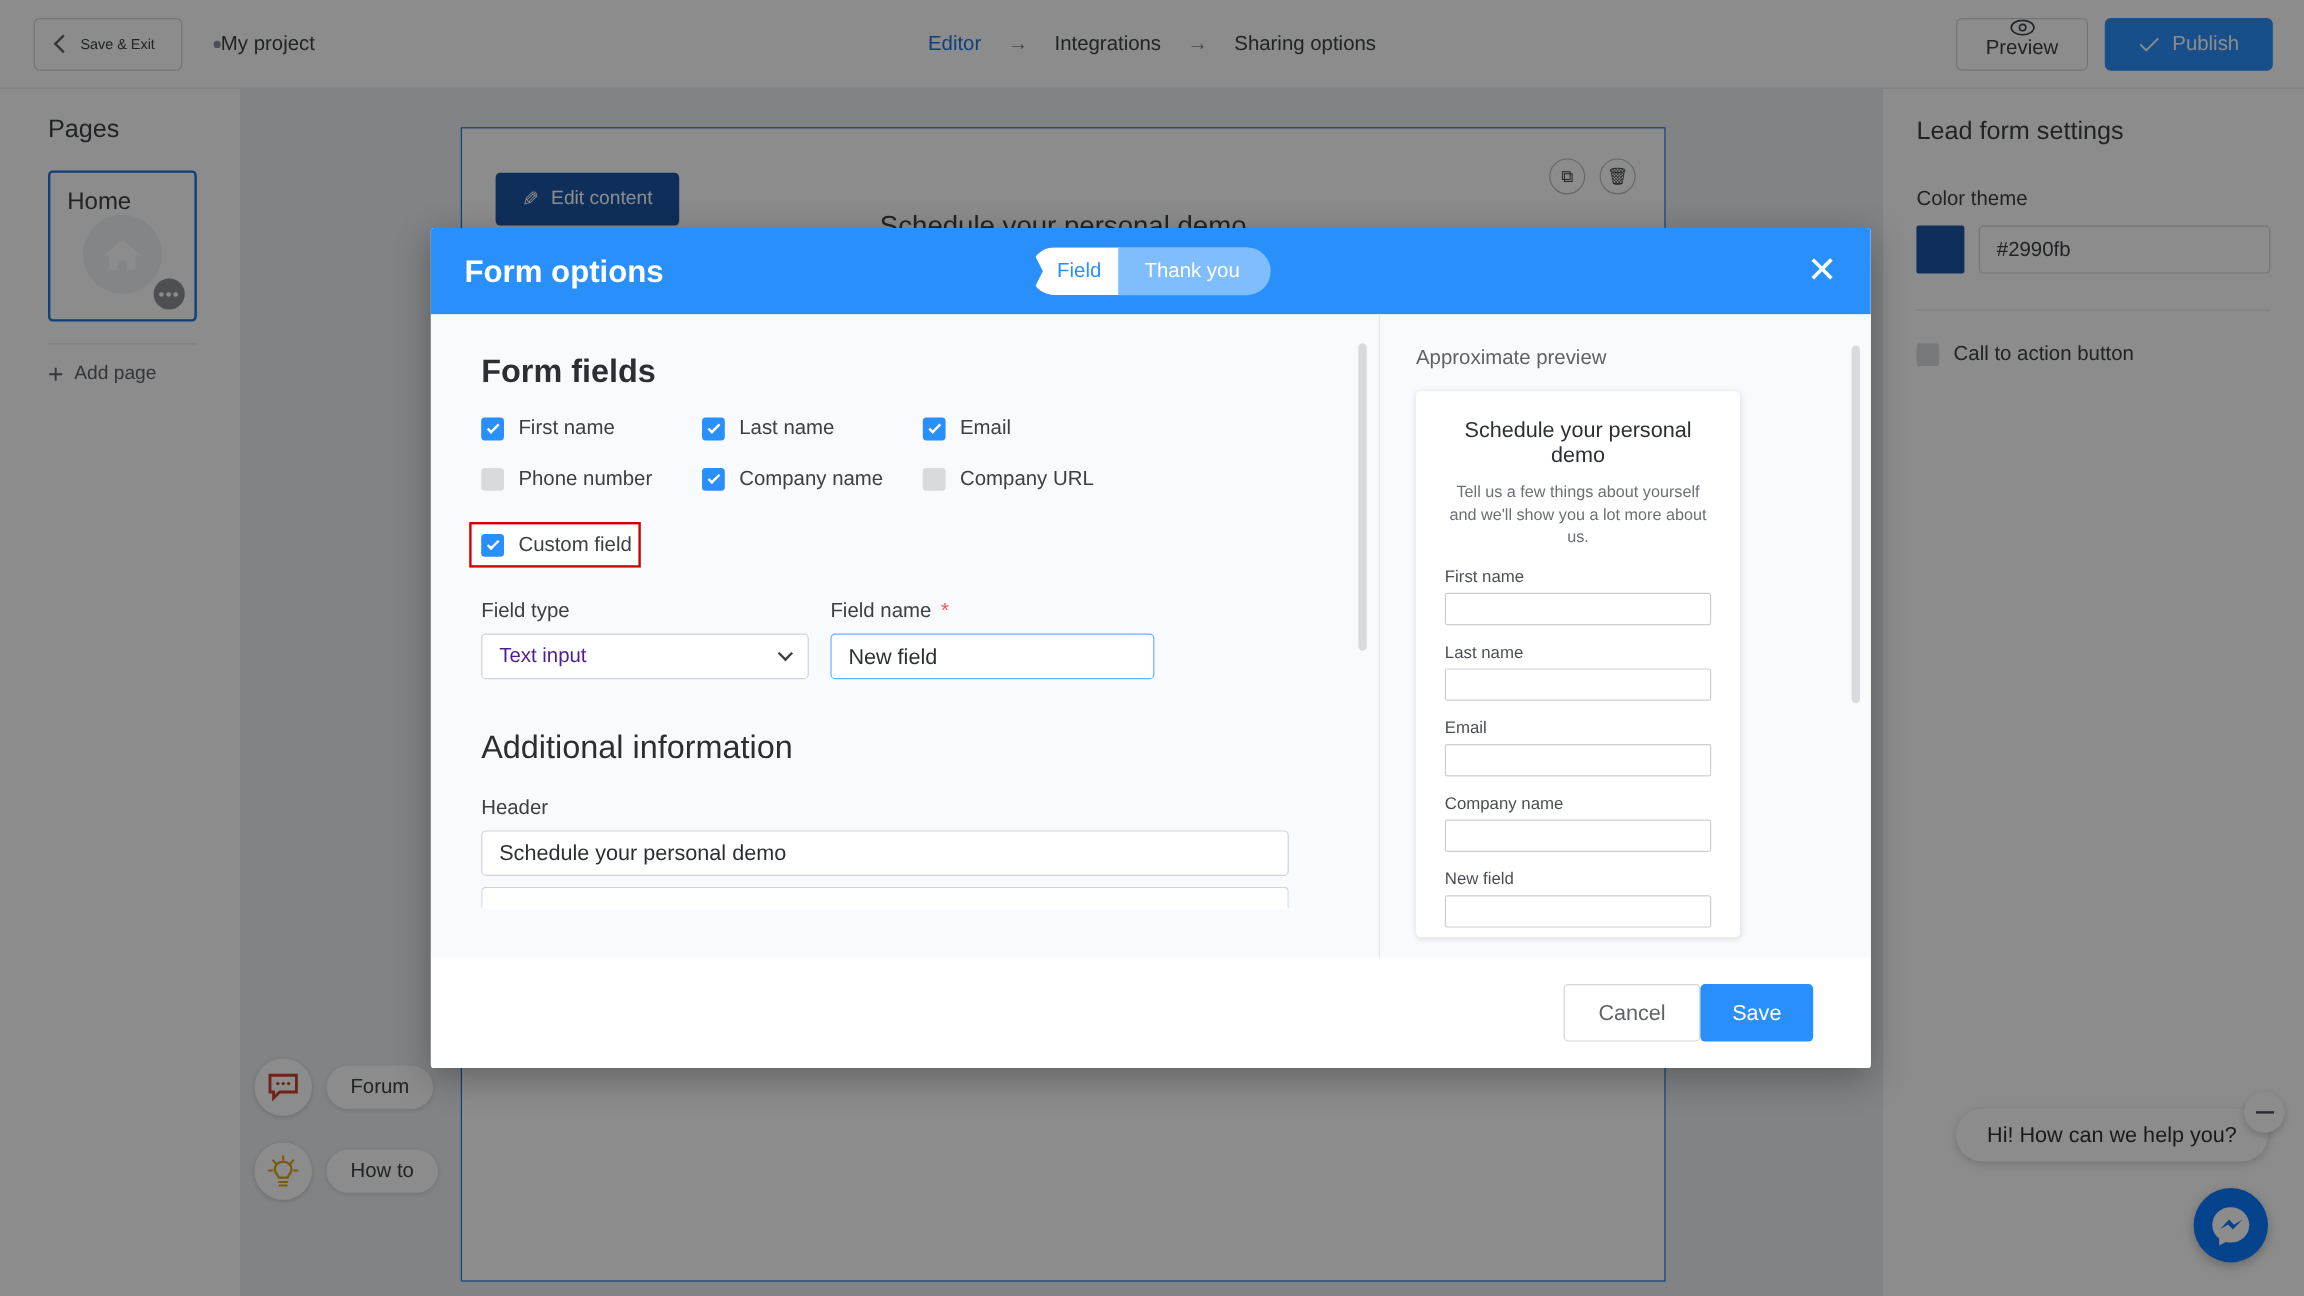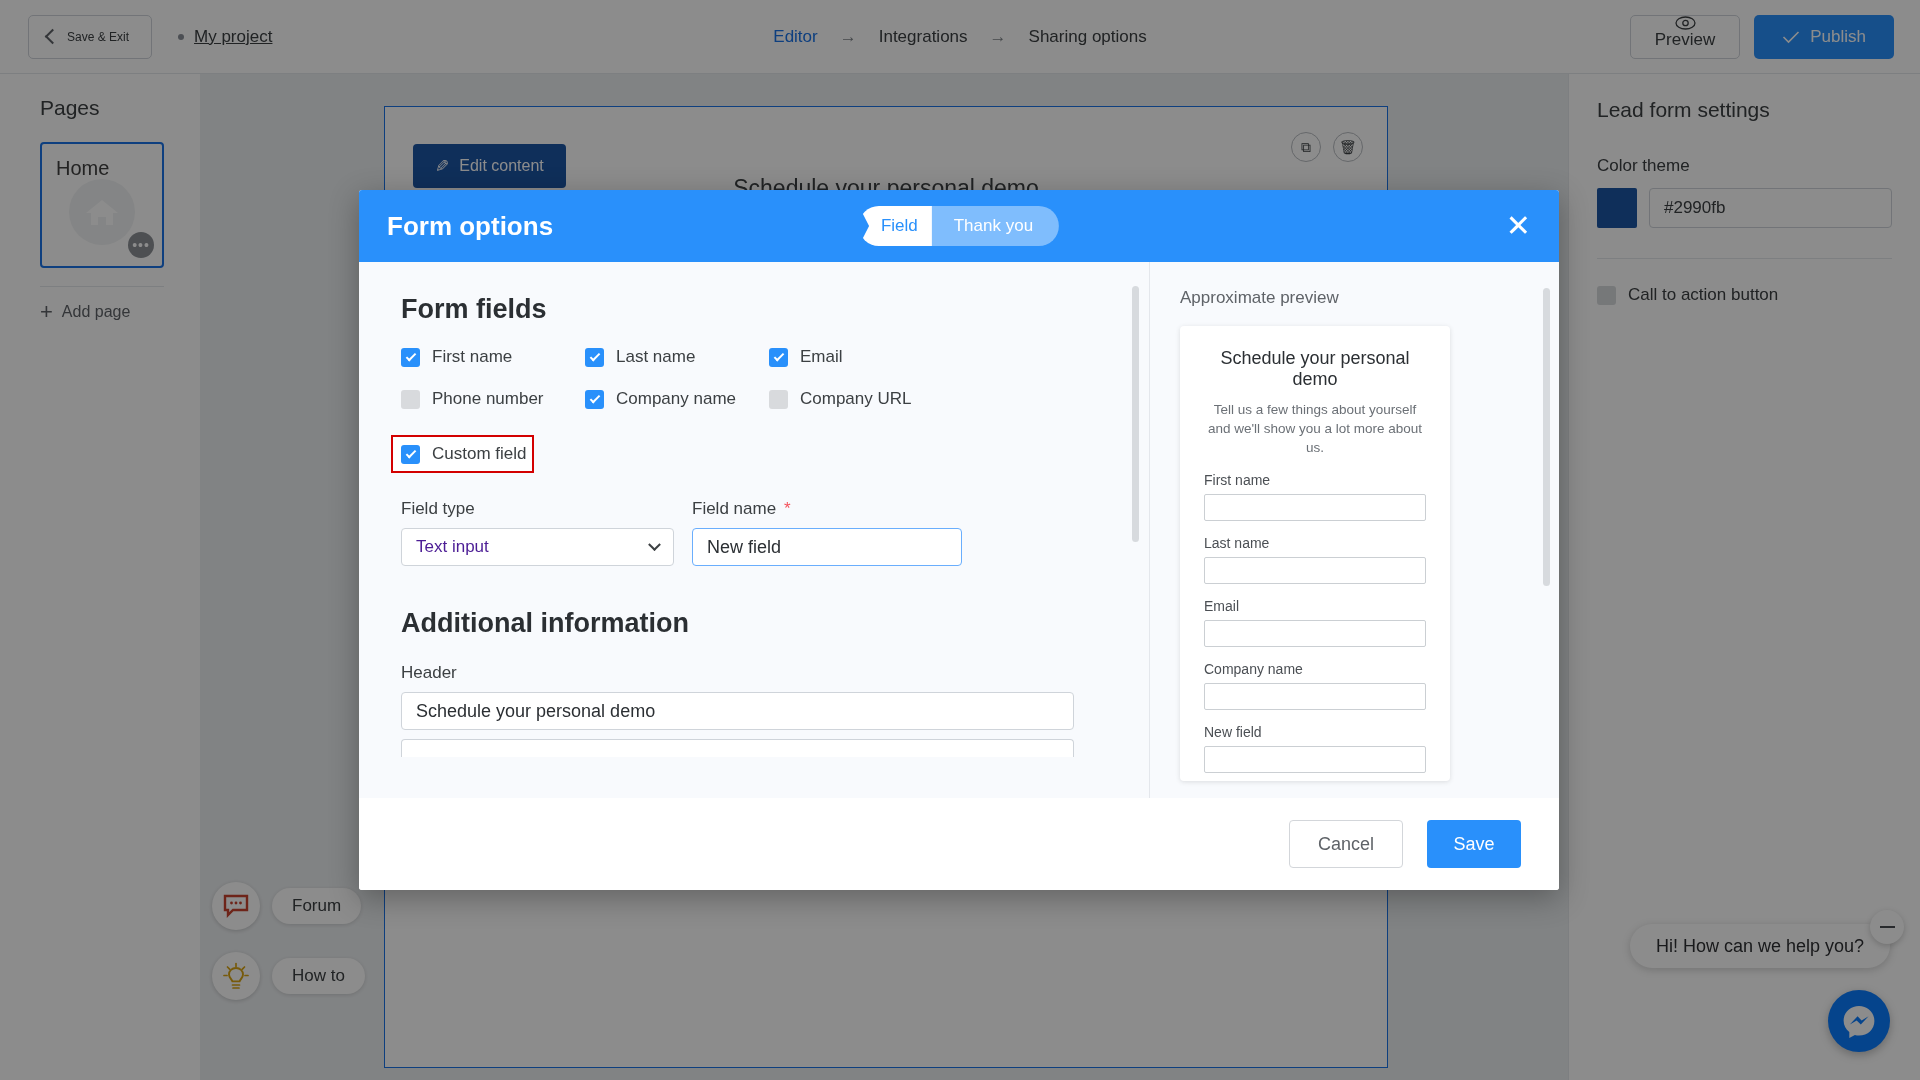--- a/index.html
+++ b/index.html
@@ -21,22 +21,22 @@
     margin-left: 28px; height: 44px; padding: 0 22px 0 14px;
     border: 1px solid #cfd4da; border-radius: 5px; background: #fff;
     display: flex; align-items: center; gap: 9px;
     font-size: 12px; color: #3c4043; cursor: pointer;
   }
   .chev-left {
     width: 11px; height: 11px; border-left: 2px solid #5f6368;
     border-bottom: 2px solid #5f6368; transform: rotate(45deg); margin-left: 4px;
   }
   .project-name {
-    margin-left: 26px; display: flex; align-items: center; gap: 10px;
-    font-size: 17px; color: #3c4043; text-decoration: underline;
+    margin-left: 26px; display: flex; align-items: center; 
+    font-size: 17px; color: #3c4043;
   }
   .dot-mark { width: 6px; height: 6px; border-radius: 50%; background: #8b9099; }
 
   .breadcrumb {
     position: absolute; left: 0; right: 0; top: 0; height: 74px;
     display: flex; align-items: center; justify-content: center; gap: 22px;
     pointer-events: none;
   }
   .breadcrumb > * { pointer-events: auto; }
   .crumb { font-size: 17px; color: #3c4043; cursor: pointer; }
@@ -252,21 +252,21 @@
     border-right: 2px solid #3c4043; border-bottom: 2px solid #3c4043;
     transform: rotate(45deg) translate(-2px,-2px);
   }
   .text-box {
     margin-top: 9px; height: 38px; border: 1px solid #cfd4da; border-radius: 4px;
     background: #fff; display: flex; align-items: center; padding: 0 14px;
     font-size: 18px; color: #2b2f33; cursor: text;
   }
   .text-box.focused { border: 1px solid #6aaefd; }
   .text-box.wide { width: 673px; }
-  .addl-title { margin-top: 42px; font-size: 27px; font-weight: bold; color: #2b2f33; }
+  .addl-title { margin-top: 42px; font-size: 27px; font-weight: normal; color: #2b2f33; }
   .sub-label { margin-top: 24px; font-size: 17px; color: #3c4043; }
   .desc-peek {
     margin-top: 9px; height: 18px; border: 1px solid #cfd4da; border-bottom: none;
     border-radius: 4px 4px 0 0; background: #fff; width: 673px;
   }
 
   .preview-pane {
     flex: 1; background: #f8fafd; border-left: 1px solid #e4e7ec;
     padding: 26px 30px 0 30px; position: relative; overflow: hidden;
   }
@@ -286,21 +286,21 @@
   .pv-field { margin-top: 14px; }
   .pv-flabel { font-size: 14px; color: #4b4f54; }
   .pv-finput {
     margin-top: 6px; height: 27px; border: 1px solid #cbcfd3; border-radius: 2px;
     background: #fff; cursor: text;
   }
 
   .modal-footer {
     height: 92px; flex: none; background: #ffffff;
     display: flex; align-items: center; justify-content: flex-end;
-    gap: 24px; padding-right: 38px;
+    gap: 0; padding-right: 48px;
   }
   .btn-cancel {
     height: 48px; width: 114px; border: 1px solid #d3d6da; border-radius: 4px;
     background: #fff; font-size: 18px; color: #5f6368; cursor: pointer;
     display: flex; align-items: center; justify-content: center;
   }
   .btn-save {
     height: 48px; width: 94px; border: none; border-radius: 4px;
     background: #2990fb; font-size: 18px; color: #fff; cursor: pointer;
     display: flex; align-items: center; justify-content: center;

